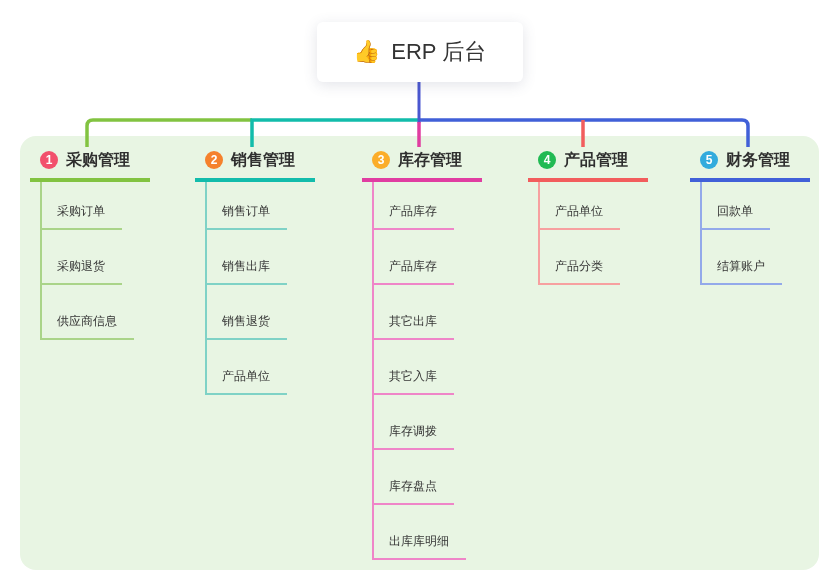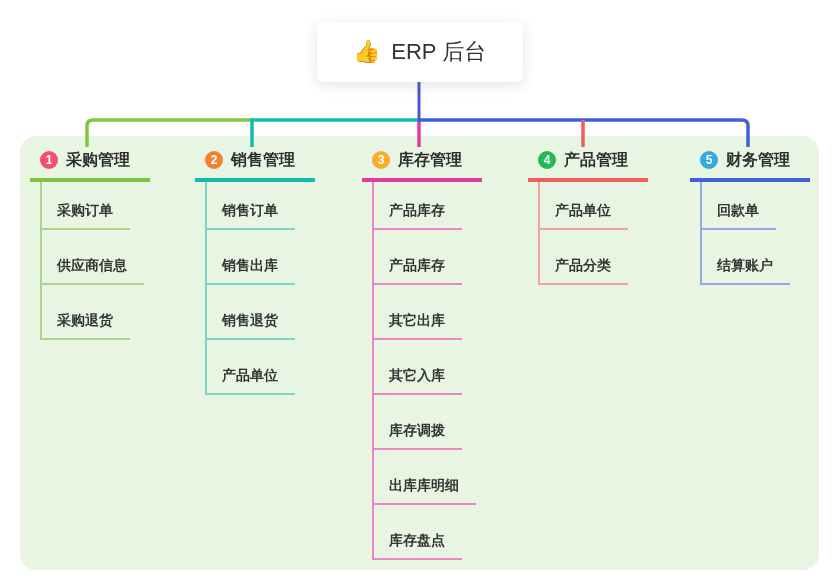--- a/index.html
+++ b/index.html
@@ -37,24 +37,23 @@
     font-size:12px; font-weight:700; line-height:18px; text-align:center;
   }
   .children {
     margin-left:10px;
     border-left:2px solid var(--child-line);
   }
   .child {
     width:fit-content; height:55px;
     display:flex; align-items:flex-end;
     padding:0 17px 8px 15px;
-    font-size:14px; color:#353535;
+    font-size:12px; color:#353535;
     border-bottom:2px solid var(--child-line);
     white-space:nowrap;
-    font-weight:bold;
   }
   .child:first-child { height:48px; }
 </style>
 </head>
 <body>
 
 <div class="stage">
 
   <div class="panel"></div>
 
@@ -73,22 +72,22 @@
   </div>
 
   <div class="branches">
       <div class="branch col-1" style="--line: #82c341; --child-line: #aad489; --badge: #f2506c;">
     <div class="branch-header">
       <span class="badge">1</span>
       <span>采购管理</span>
     </div>
     <div class="children">
           <div class="child">采购订单</div>
+          <div class="child">采购退货</div>
           <div class="child">供应商信息</div>
-          <div class="child">采购退货</div>
         </div>
   </div>
       <div class="branch col-2" style="--line: #12bcab; --child-line: #7fd2c6; --badge: #f5812c;">
     <div class="branch-header">
       <span class="badge">2</span>
       <span>销售管理</span>
     </div>
     <div class="children">
           <div class="child">销售订单</div>
           <div class="child">销售出库</div>
@@ -100,22 +99,22 @@
     <div class="branch-header">
       <span class="badge">3</span>
       <span>库存管理</span>
     </div>
     <div class="children">
           <div class="child">产品库存</div>
           <div class="child">产品库存</div>
           <div class="child">其它出库</div>
           <div class="child">其它入库</div>
           <div class="child">库存调拨</div>
+          <div class="child">库存盘点</div>
           <div class="child">出库库明细</div>
-          <div class="child">库存盘点</div>
         </div>
   </div>
       <div class="branch col-4" style="--line: #f25d5d; --child-line: #f7a0a0; --badge: #21ba53;">
     <div class="branch-header">
       <span class="badge">4</span>
       <span>产品管理</span>
     </div>
     <div class="children">
           <div class="child">产品单位</div>
           <div class="child">产品分类</div>

